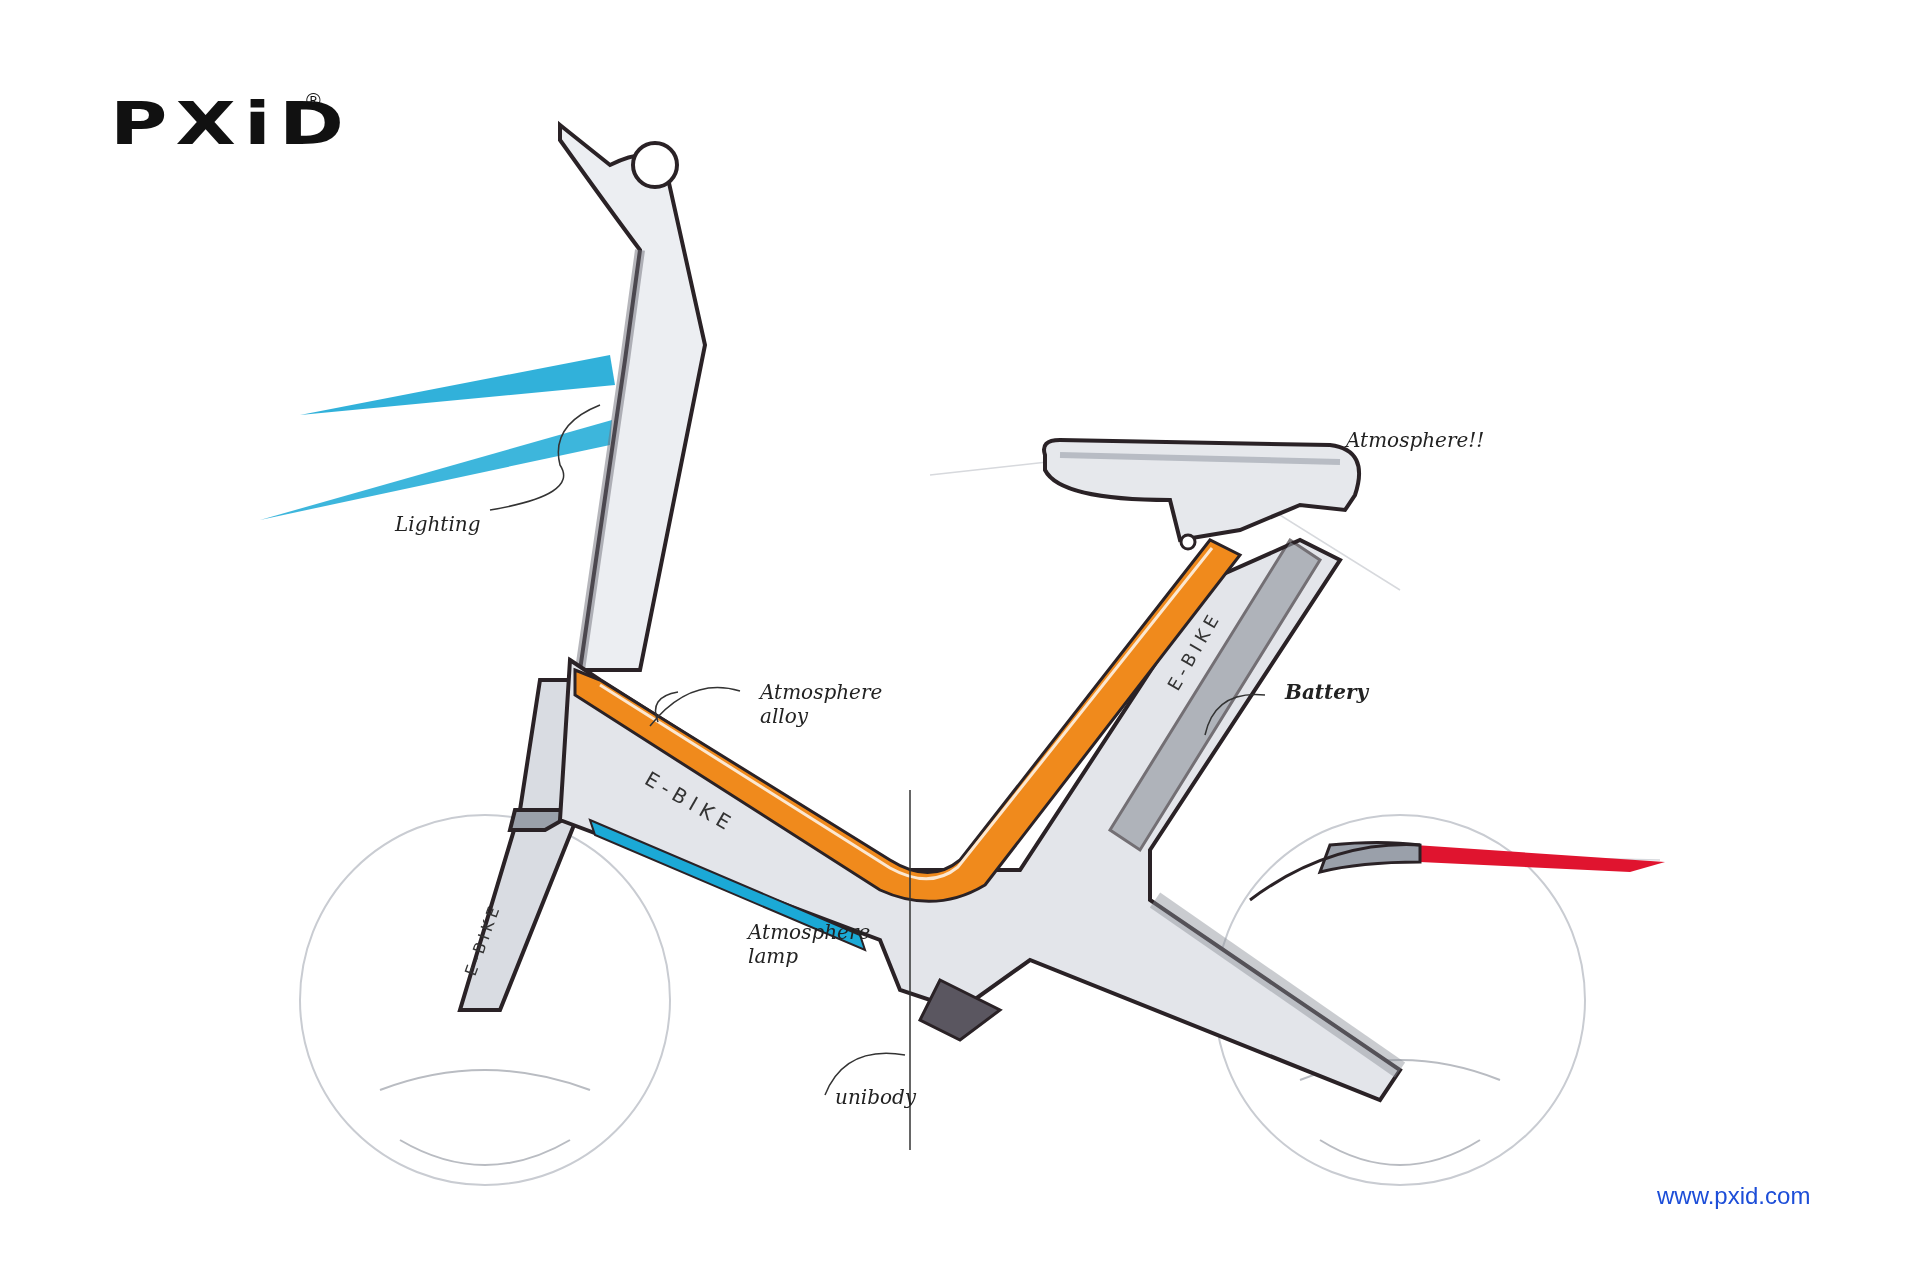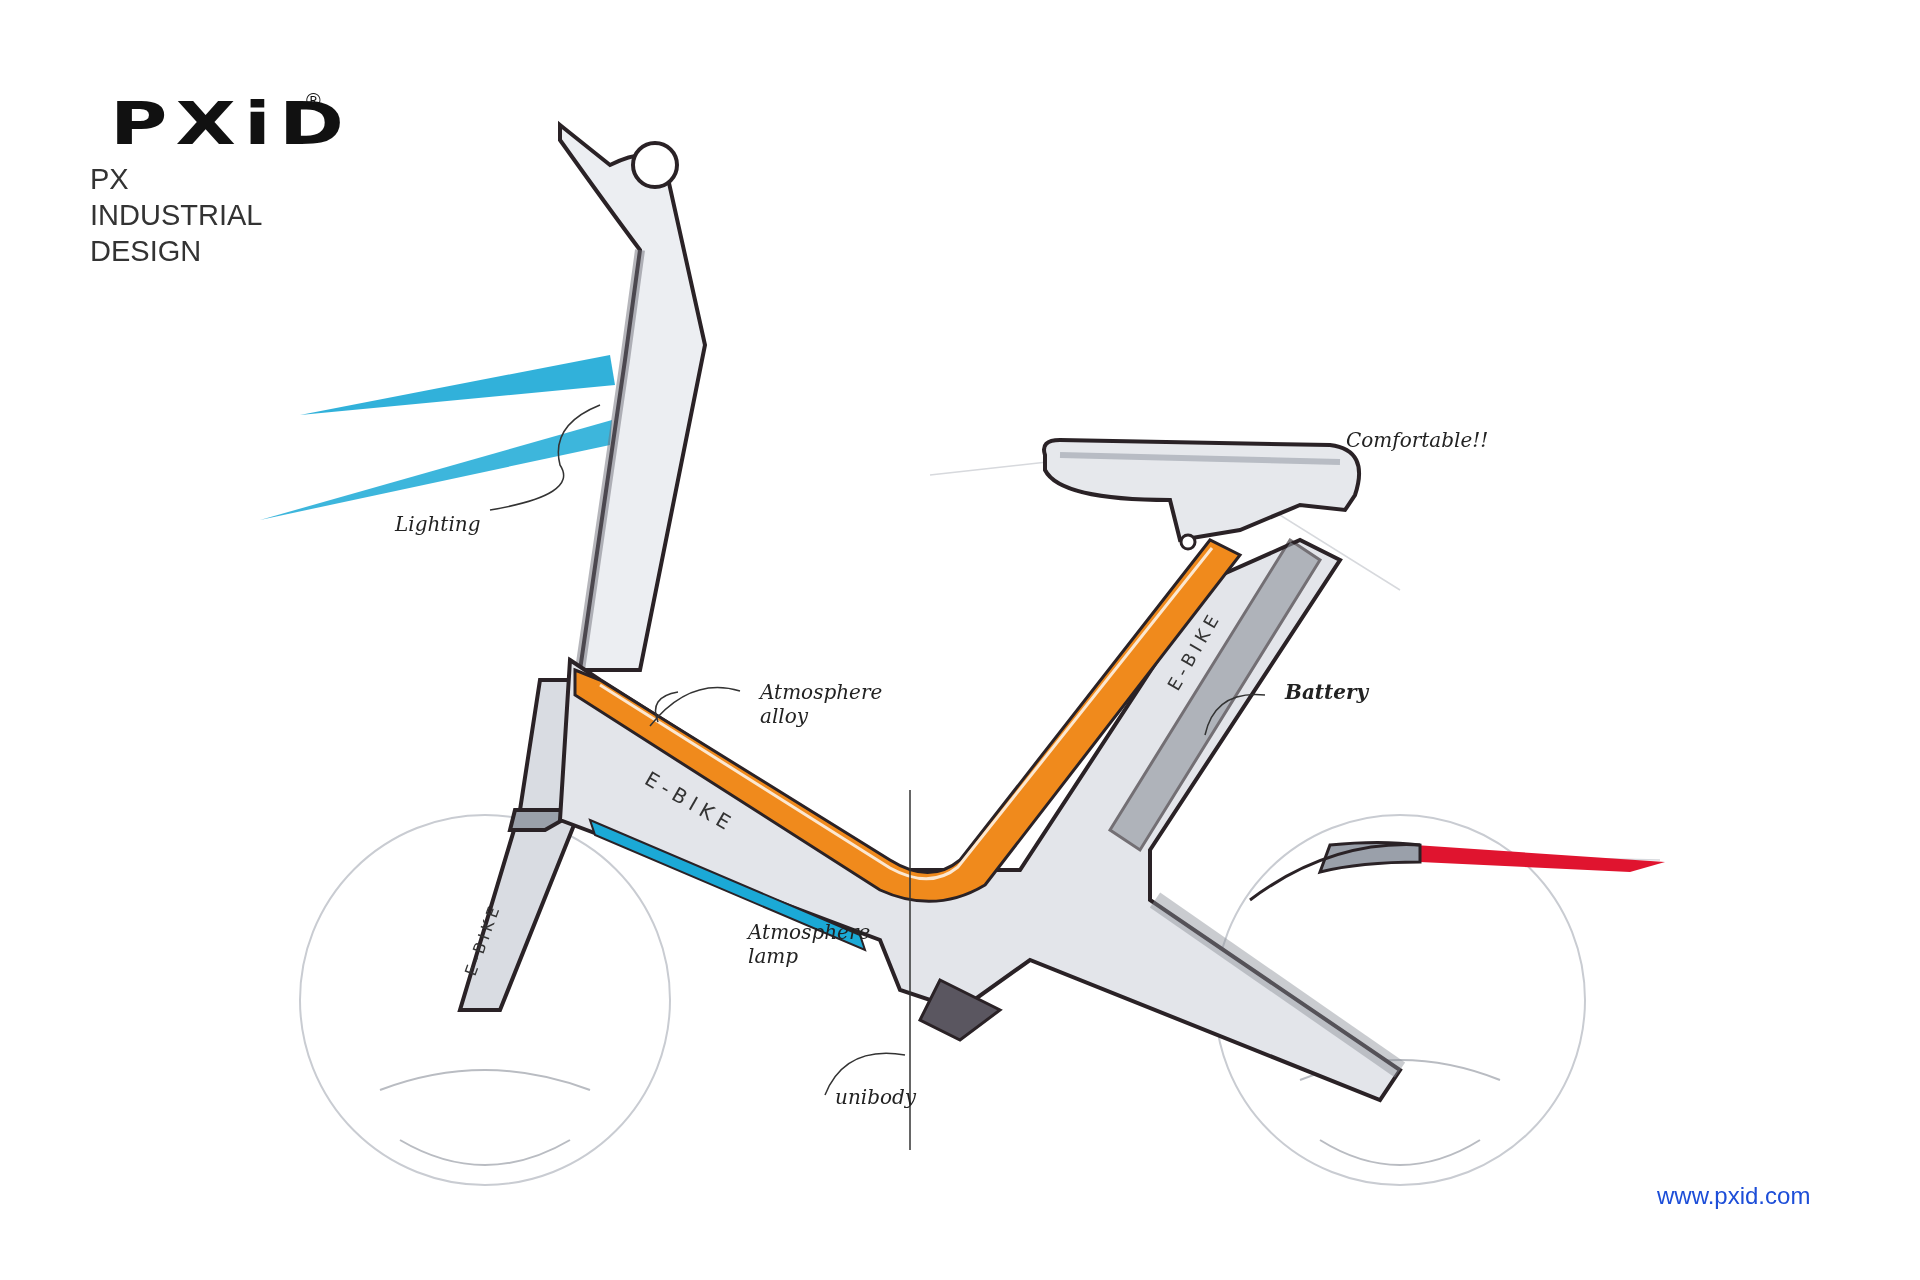--- a/index.html
+++ b/index.html
@@ -13,25 +13,20 @@
   .sketch { position:absolute; left:0; top:0; width:1920px; height:1280px; }
   .note { position:absolute; font-family:"DejaVu Serif", serif; font-style:italic; color:#222; font-size:20px; }
 </style>
 </head>
 <body>
 
 <div class="logo-block">
   <div style="position:relative;height:60px;margin-left:20px;">
     <span class="logo-mark">PXiD</span>
     <span class="logo-reg">®</span>
-  </div>
-  <div class="logo-lines">
-    <div class="logo-line">PX</div>
-    <div class="logo-line">INDUSTRIAL</div>
-    <div class="logo-line">DESIGN</div>
   </div>
 </div>
 
 <svg class="sketch" viewBox="0 0 1920 1280" xmlns="http://www.w3.org/2000/svg">
   <g fill="none" stroke="#c9ccd2" stroke-width="2">
 
     <circle cx="485" cy="1000" r="185"></circle>
     <path d="M380 1090 q105 -40 210 0 M400 1140 q85 50 170 0" stroke="#b9bcc2"></path>
 
     <circle cx="1400" cy="1000" r="185"></circle>
@@ -87,21 +82,21 @@
   <g fill="none" stroke="#333" stroke-width="1.5">
     <path d="M600 405 q-50 20 -40 60 q20 30 -70 45"></path>
     <path d="M678 692 q-30 5 -20 30"></path>
     <path d="M740 691 q-50 -15 -90 35"></path>
     <path d="M1265 695 q-50 -5 -60 40"></path>
     <path d="M910 790 L910 1150"></path>
     <path d="M905 1055 q-60 -10 -80 40"></path>
   </g>
 </svg>
 
-<div class="note" style="left:1346px;top:428px;">Comfortable!!</div>
+<div class="note" style="left:1346px;top:428px;">Atmosphere!!</div>
 <div class="note" style="left:395px;top:500px;margin-top:12px;">Lighting</div>
 <div class="note" style="left:760px;top:680px;width:150px;">Atmosphere alloy</div>
 <div class="note" style="left:1285px;top:680px;font-weight:bold;">Battery</div>
 <div class="note" style="left:700px;top:920px;width:130px;margin-left:48px;">Atmosphere lamp</div>
 <div class="note" style="left:835px;top:1085px;text-align:center;">unibody</div>
 
 <div class="note" style="left:640px;top:790px;font-style:normal;font-family:'DejaVu Sans',sans-serif;font-size:20px;letter-spacing:6px;transform:rotate(30deg);color:#333;">E-BIKE</div>
 <div class="note" style="left:1150px;top:640px;font-style:normal;font-family:'DejaVu Sans',sans-serif;font-size:18px;letter-spacing:5px;transform:rotate(-60deg);color:#333;">E-BIKE</div>
 <div class="note" style="left:445px;top:930px;font-style:normal;font-family:'DejaVu Sans',sans-serif;font-size:16px;letter-spacing:4px;transform:rotate(-70deg);color:#333;">E-BIKE</div>
 

